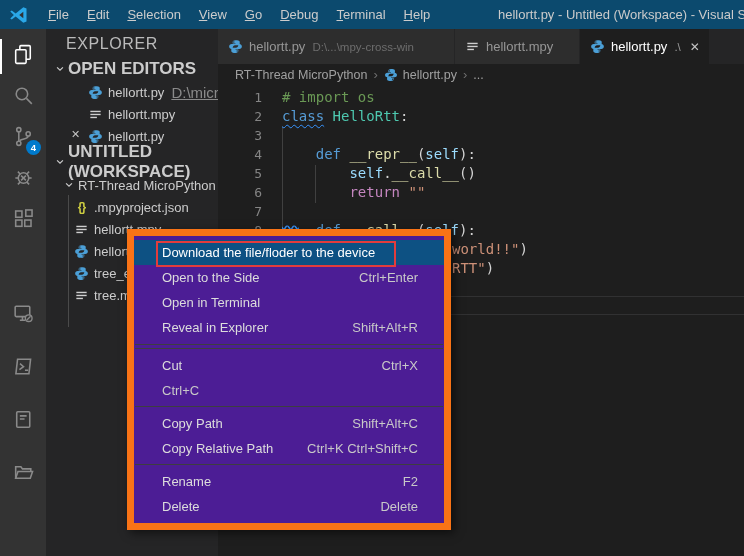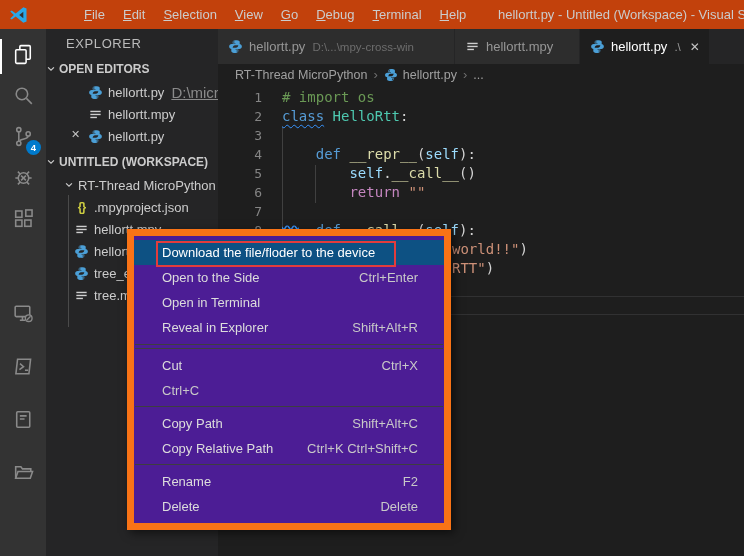--- a/index.html
+++ b/index.html
@@ -2,21 +2,21 @@
 <html><head>
 <meta charset="utf-8">
 <style>
   * { margin:0; padding:0; box-sizing:border-box; }
   html,body { width:744px; height:556px; overflow:hidden; background:#1e1e1e;
               font-family:"Liberation Sans", sans-serif; }
   .window { position:relative; width:744px; height:556px; background:#1e1e1e; }
 
   
   .titlebar { position:absolute; left:0; top:0; width:744px; height:29px;
-              background:#c2410c; display:flex; align-items:center; z-index:5;gap:36px; }
+              background:#0c4a6e; display:flex; align-items:center; z-index:5; }
   .logo { width:20px; height:20px; margin:0 10px 0 9px; flex:0 0 auto; }
   .menubar { display:flex; align-items:center; height:100%; }
   .menu-item { color:#cccccc; font-size:13px; padding:0 9px; line-height:29px; cursor:default; }
   .menu-item::first-letter { text-decoration:underline; }
   .win-title { position:absolute; left:498px; top:0; line-height:29px; font-size:13px;
                color:#cbcbcb; white-space:nowrap; overflow:hidden; width:246px; }
 
   
   .activitybar { position:absolute; left:0; top:29px; width:46px; height:527px;
                  background:#333333; z-index:4; display:flex; flex-direction:column; padding-top:7px; }
@@ -27,24 +27,24 @@
   .ab-item svg { width:25px; height:25px; }
   .ab-item.active::before { content:""; position:absolute; left:0; top:3px; bottom:3px;
                             width:2px; background:#ffffff; }
   .ab-badge { position:absolute; right:5px; bottom:4px; min-width:15px; height:15px;
               border-radius:50%; color:#ffffff; font-size:9.5px; line-height:15px;
               text-align:center; font-weight:bold; }
 
   
   .sidebar { position:absolute; left:46px; top:29px; width:172px; height:527px;
              background:#252526; z-index:3; color:#cccccc; overflow:hidden; }
-  .sb-title { height:28px; line-height:30px; padding-left:20px; font-size:13px;
+  .sb-title { height:28px; line-height:30px; padding-left:20px; font-size:16px;
               letter-spacing:.6px; color:#bbbbbb; }
-  .sb-header { height:24px; display:flex; align-items:center; font-size:12px; font-weight:bold;
-               color:#cccccc; cursor:pointer;text-align:right; }
+  .sb-header { height:24px; display:flex; align-items:center; font-size:17px; font-weight:bold;
+               color:#cccccc; padding-left:9px; cursor:pointer; }
   .sb-header .chev { margin-right:3px; }
   .chev svg { width:10px; height:10px; display:block; }
   .sb-row { position:relative; height:22px; display:flex; align-items:center; font-size:13px;
             color:#cccccc; cursor:pointer; white-space:nowrap; }
   .sb-row .f-icon { width:15px; height:15px; margin-right:5px; flex:0 0 auto;
                     display:inline-flex; align-items:center; justify-content:center; }
   .oe-row { padding-left:42px; }
   .oe-close { position:absolute; left:25px; top:3px; width:14px; color:#c5c5c5; font-size:11px; }
   .row-detail { color:#8a8a8a; font-size:15px; margin-left:7px;text-decoration:underline; }
   .folder-row { padding-left:18px; font-size:13px; }

